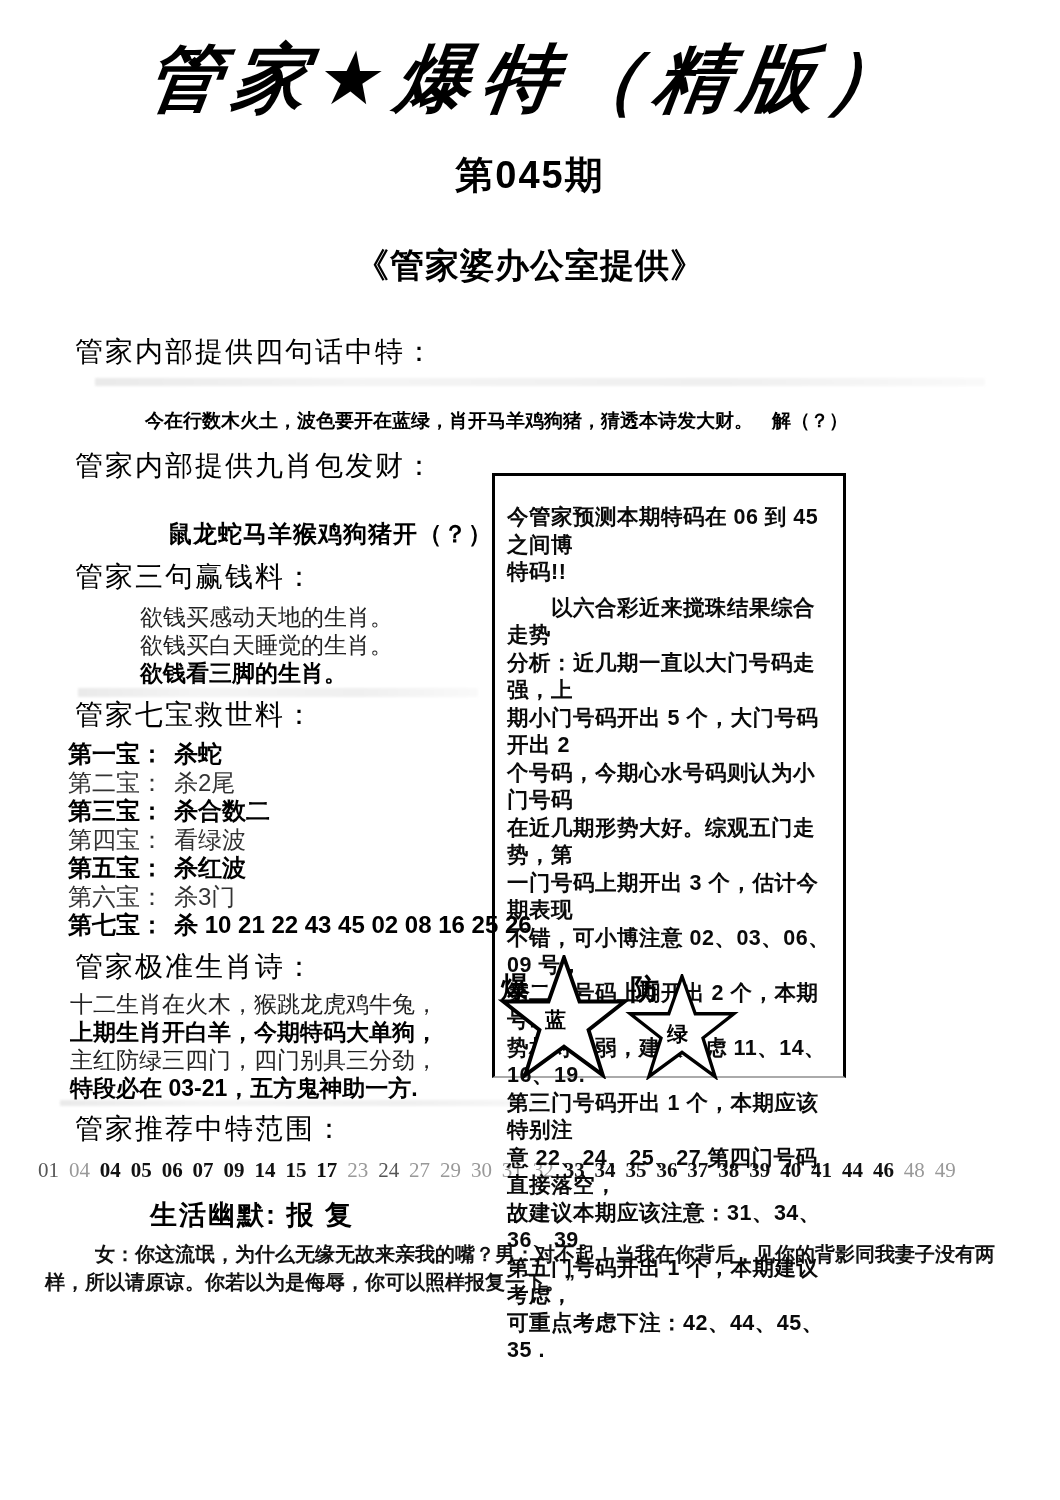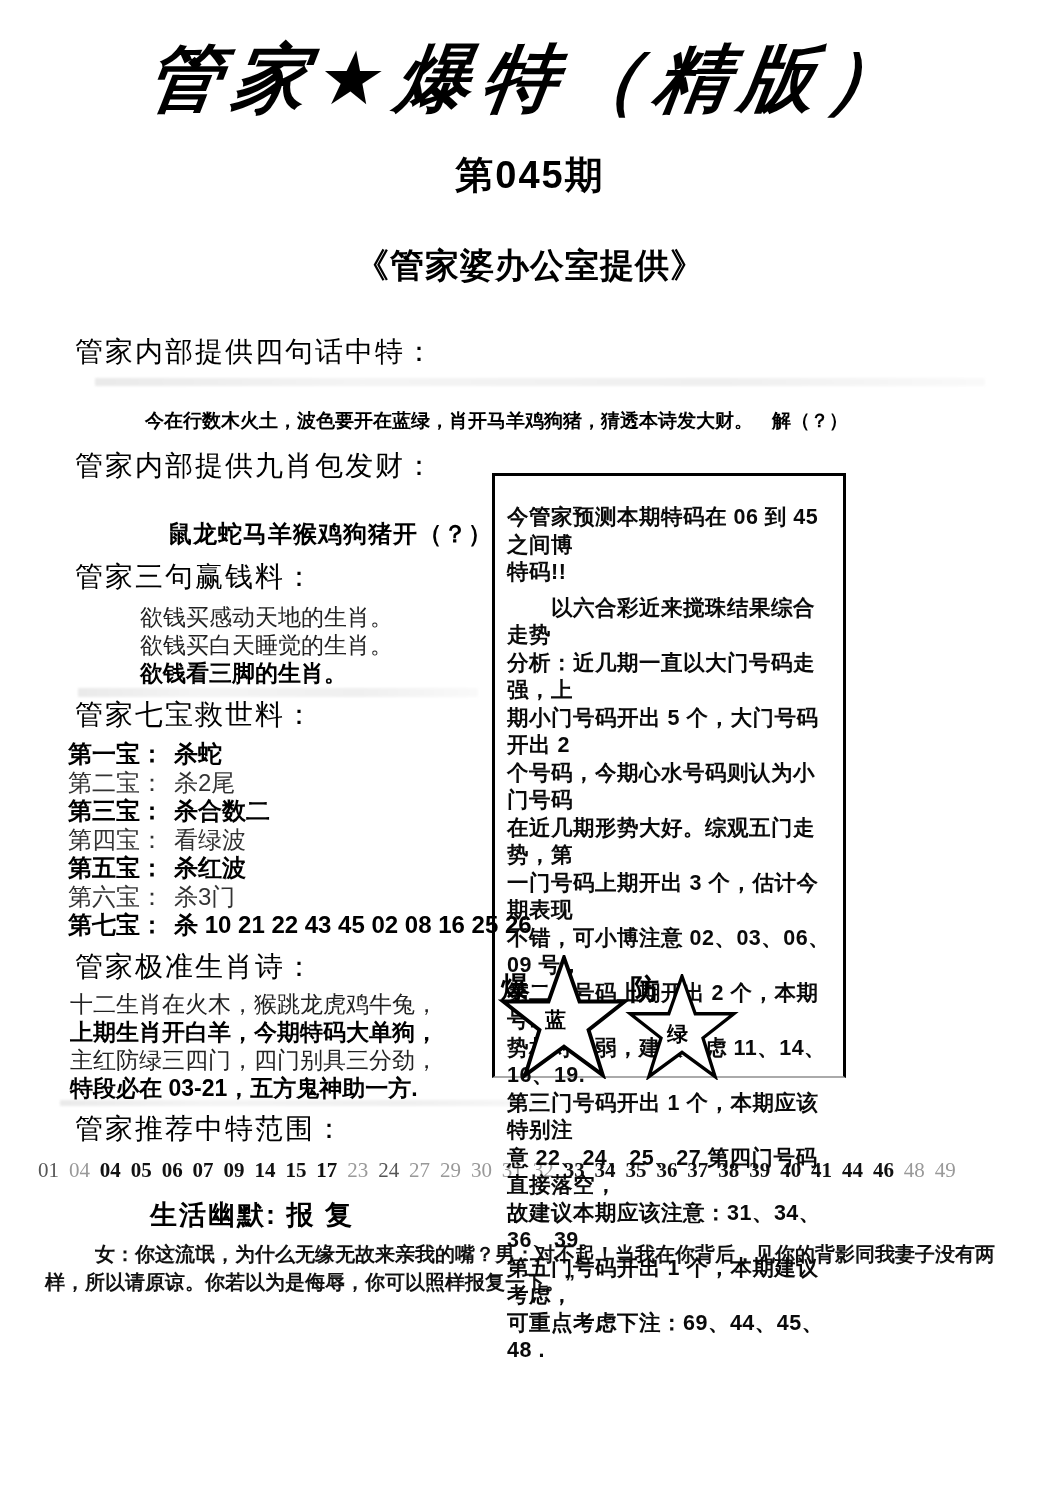--- a/index.html
+++ b/index.html
@@ -145,21 +145,21 @@
         <div class="">个号码，今期心水号码则认为小门号码</div>
         <div class="">在近几期形势大好。综观五门走势，第</div>
         <div class="">一门号码上期开出 3 个，估计今期表现</div>
         <div class="">不错，可小博注意 02、03、06、09 号，</div>
         <div class="">第二门号码上期开出 2 个，本期号码走</div>
         <div class="">势相对较弱，建议考虑 11、14、16、19.</div>
         <div class="">第三门号码开出 1 个，本期应该特别注</div>
         <div class="">意 22、24、25、27 第四门号码直接落空，</div>
         <div class="">故建议本期应该注意：31、34、36、39。</div>
         <div class="">第五门号码开出 1 个，本期建议考虑，</div>
-        <div class="">可重点考虑下注：69、44、45、48 .</div>
+        <div class="">可重点考虑下注：42、44、45、35 .</div>
       </div>
 
     <div class="abs star-label" style="left:6px;top:492px;">爆</div>
     <svg class="abs star-svg" style="left:3px;top:479px;" width="132" height="124" viewBox="0 0 100 96">
       <polygon points="50,2 62,36 97,36 69,58 80,93 50,71 20,93 31,58 3,36 38,36" fill="#ffffff" stroke="#000000" stroke-width="3"></polygon>
     </svg>
     <div class="abs star-inner" style="left:50px;top:530px;">蓝</div>
 
     <div class="abs star-label" style="left:135px;top:494px;">防</div>
     <svg class="abs star-svg" style="left:128px;top:498px;" width="118" height="106" viewBox="0 0 100 96">

